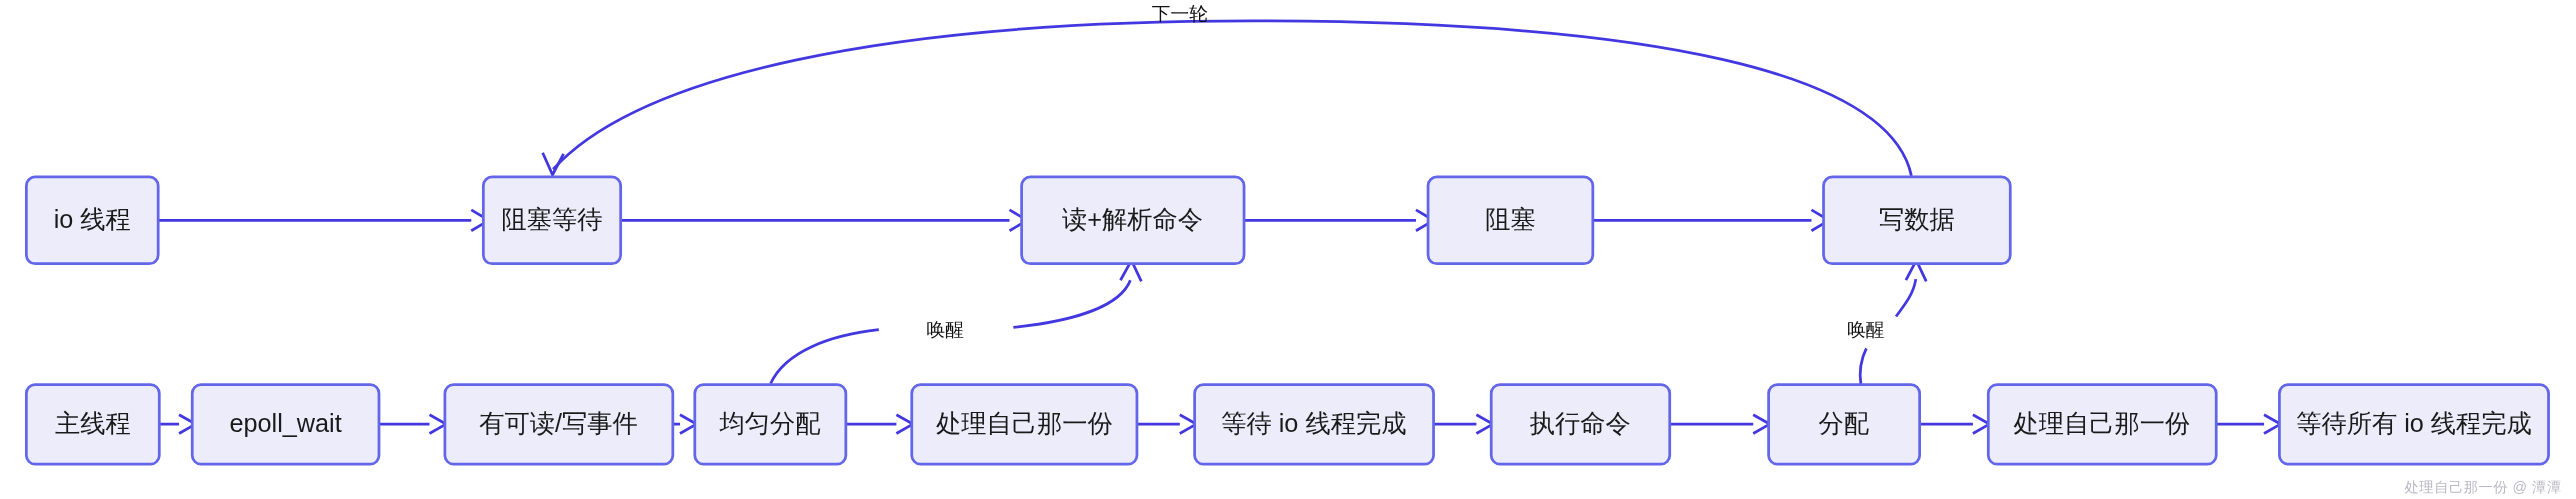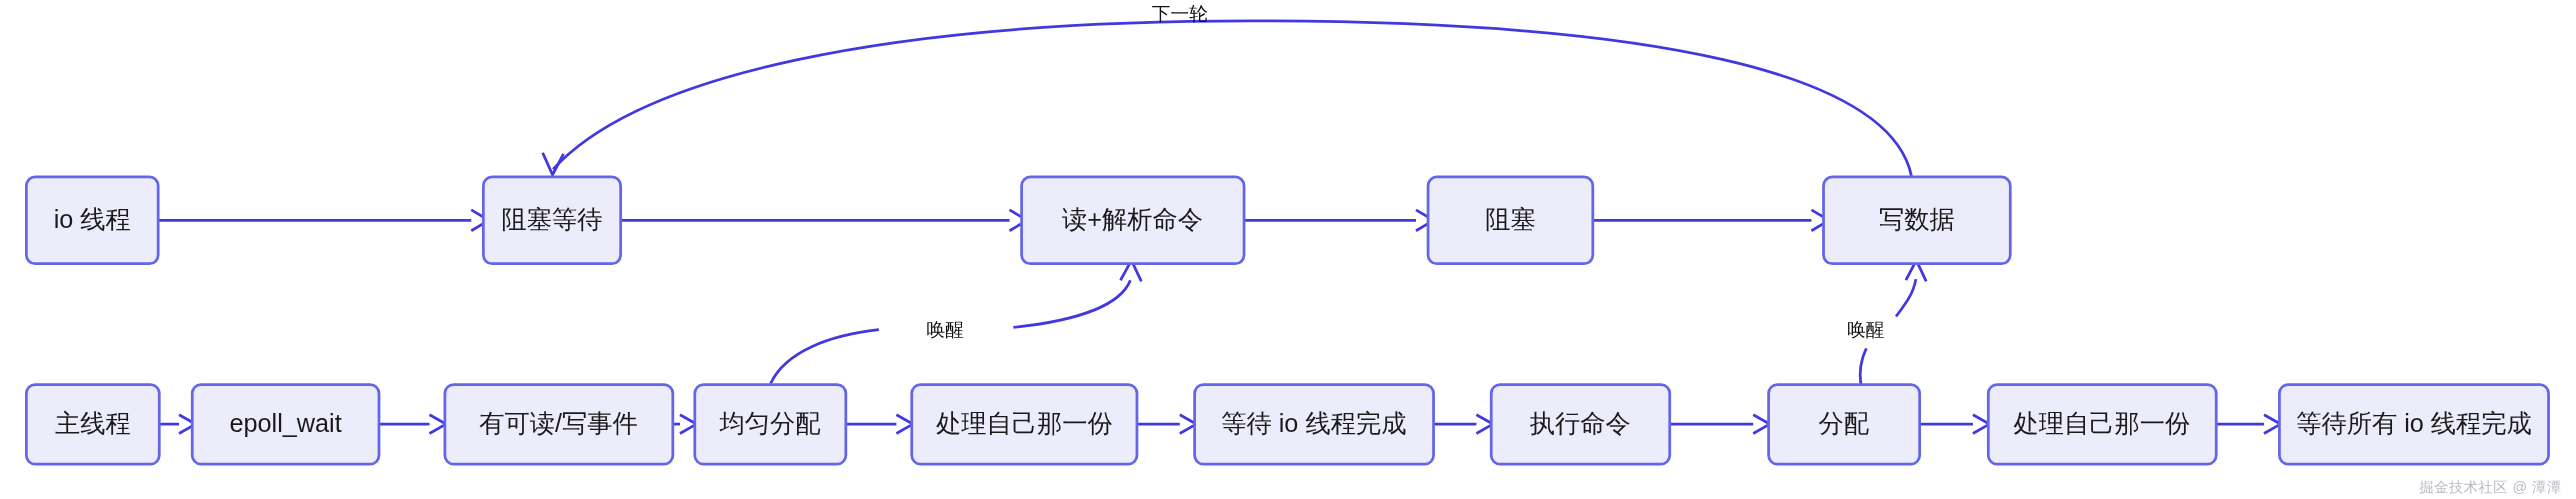--- a/index.html
+++ b/index.html
@@ -236,16 +236,16 @@
     </g>
 
     <g>
       <text class="edge-label" x="2148" y="28">下一轮</text>
       <text class="edge-label" x="1721" y="602">唤醒</text>
       <text class="edge-label" x="3397" y="603">唤醒</text>
     </g>
 
   </svg>
 
-  <div class="watermark">掘金技术社区 @ 潭潭</div>
+  <div class="watermark">处理自己那一份 @ 潭潭</div>
 
 </div>
 
 
 </body></html>

